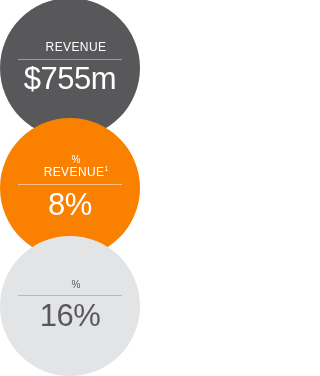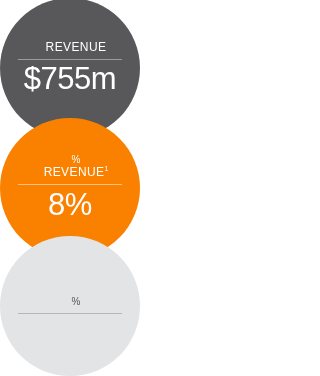--- a/index.html
+++ b/index.html
@@ -135,15 +135,16 @@
     </span>
     <hr class="metric-divider">
     <span class="metric-value">8%</span>
   </div>
 
   <div class="metric-circle circle-group">
     <span class="metric-label">
       <span class="label-line small-pct">%</span>
     </span>
     <hr class="metric-divider">
+    <span class="metric-value">16%</span>
   </div>
 
 </div>
 
 </body></html>

